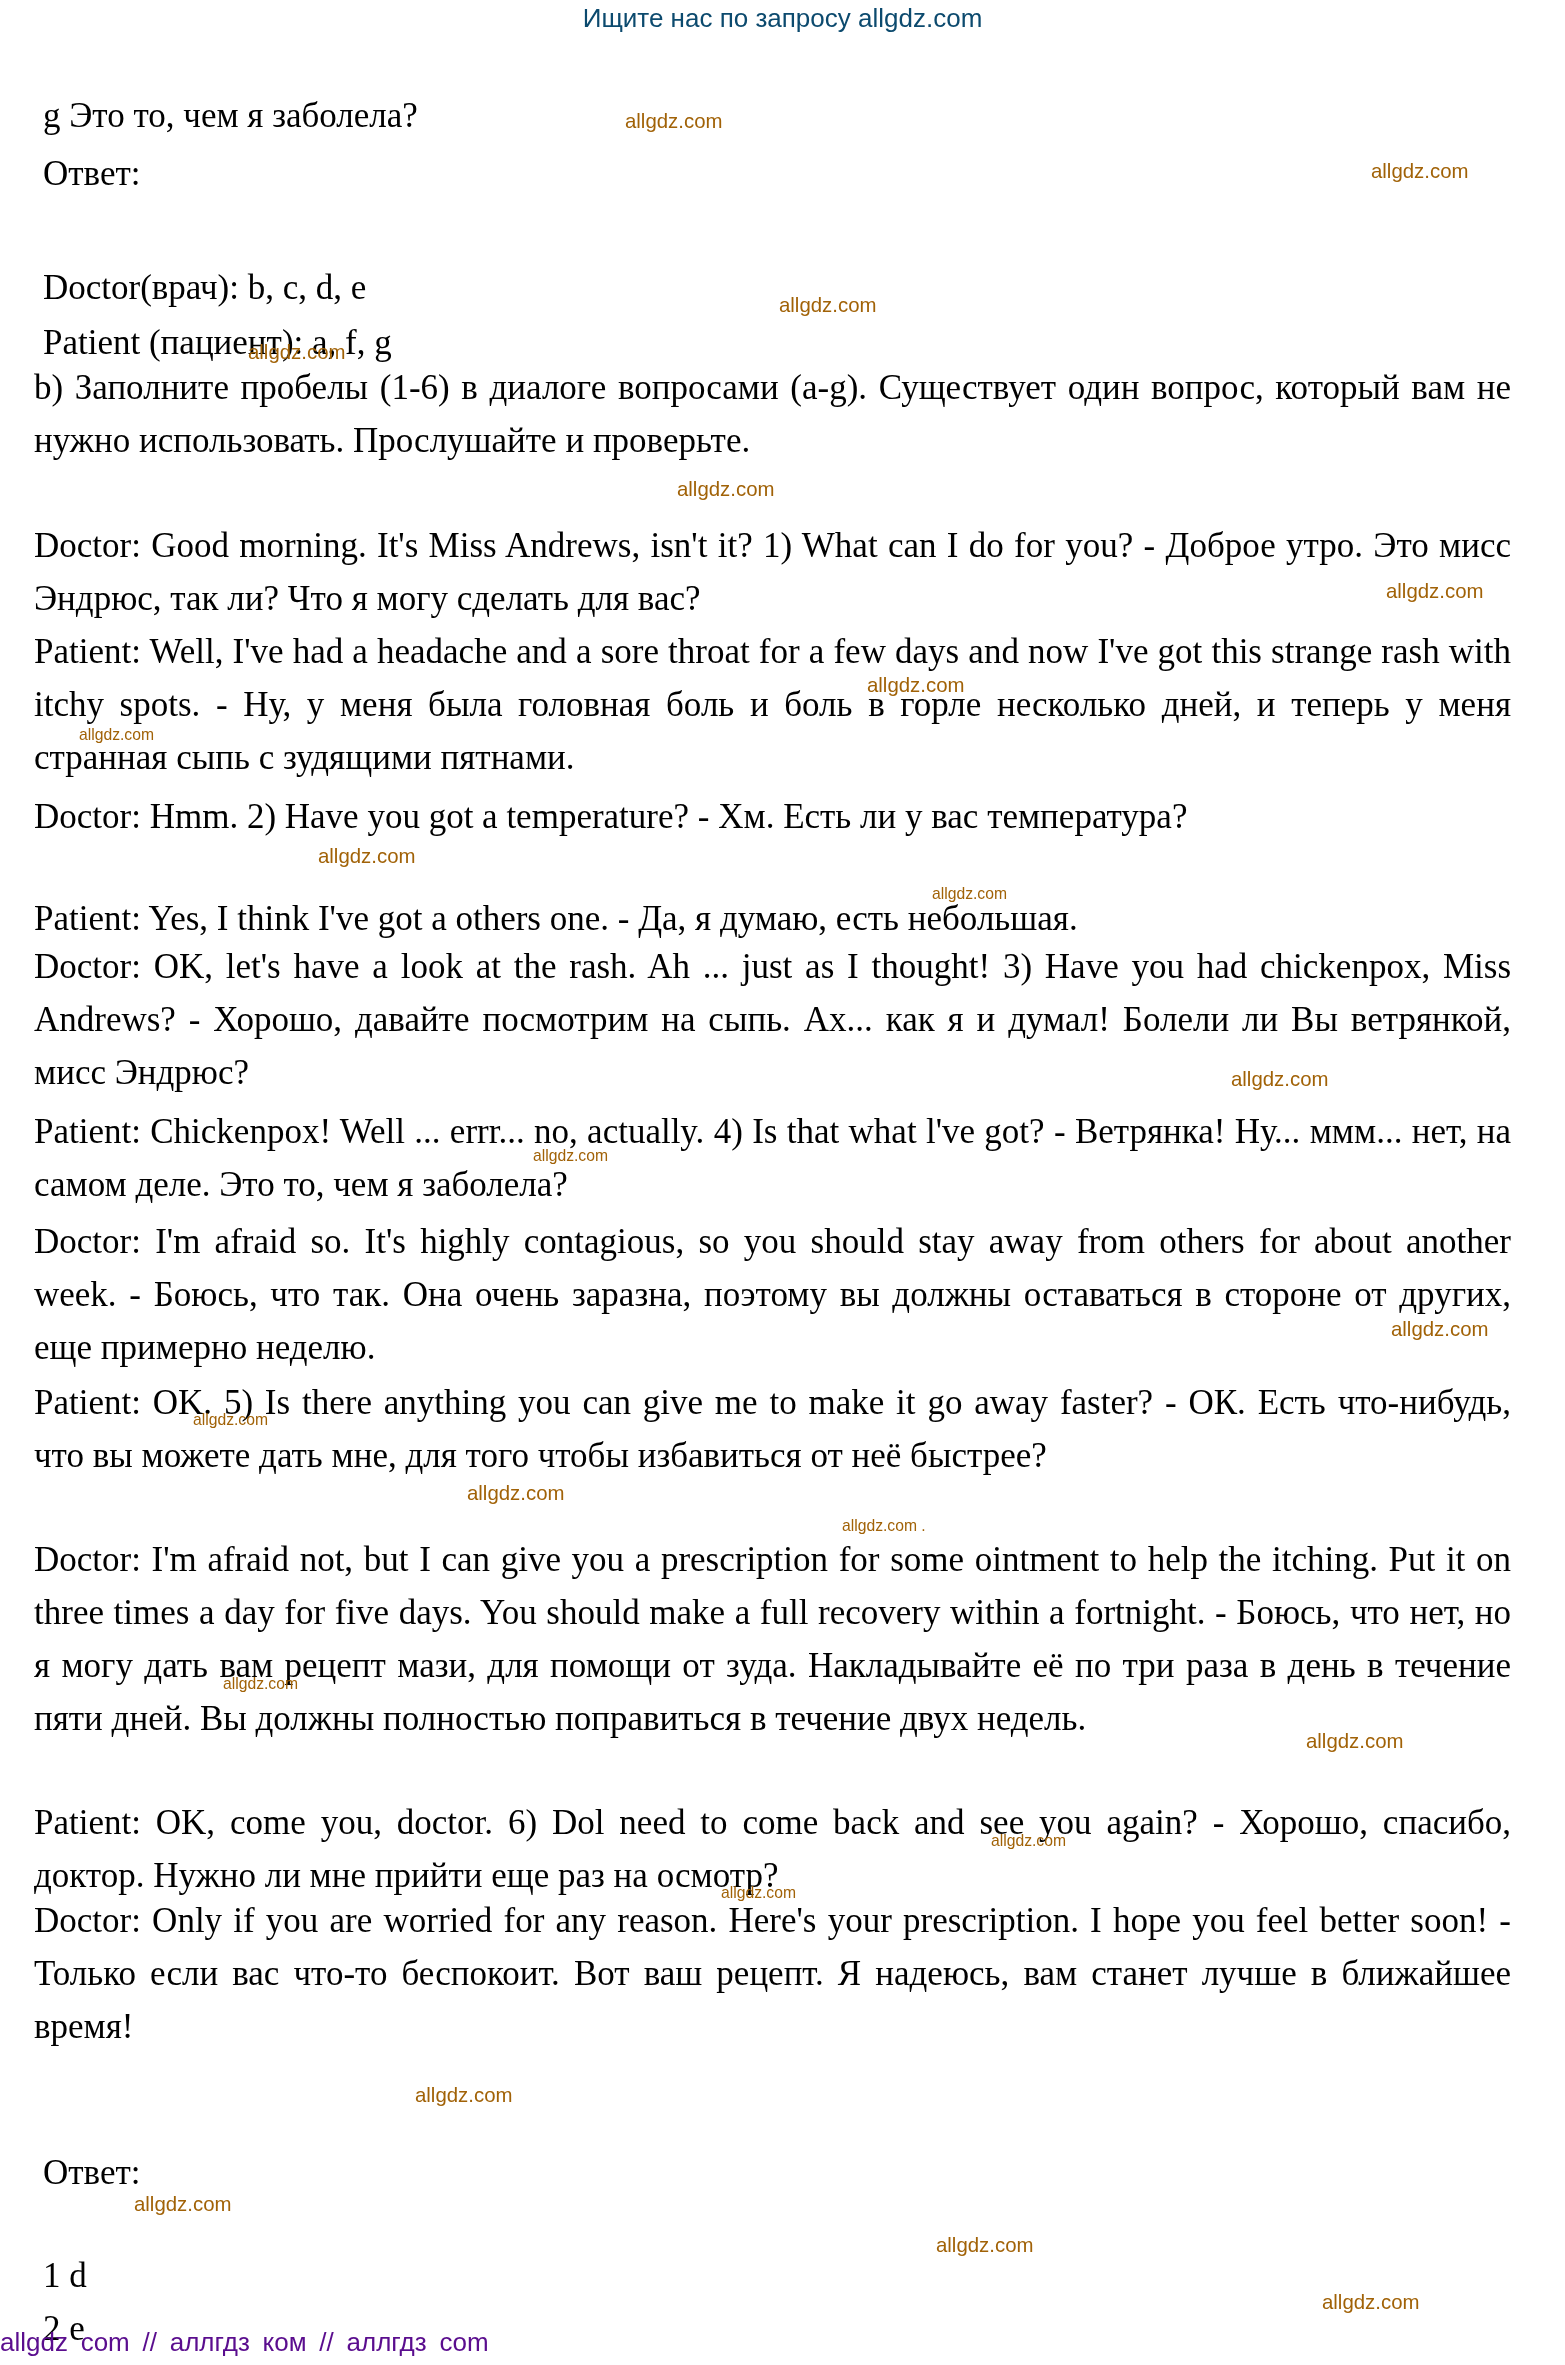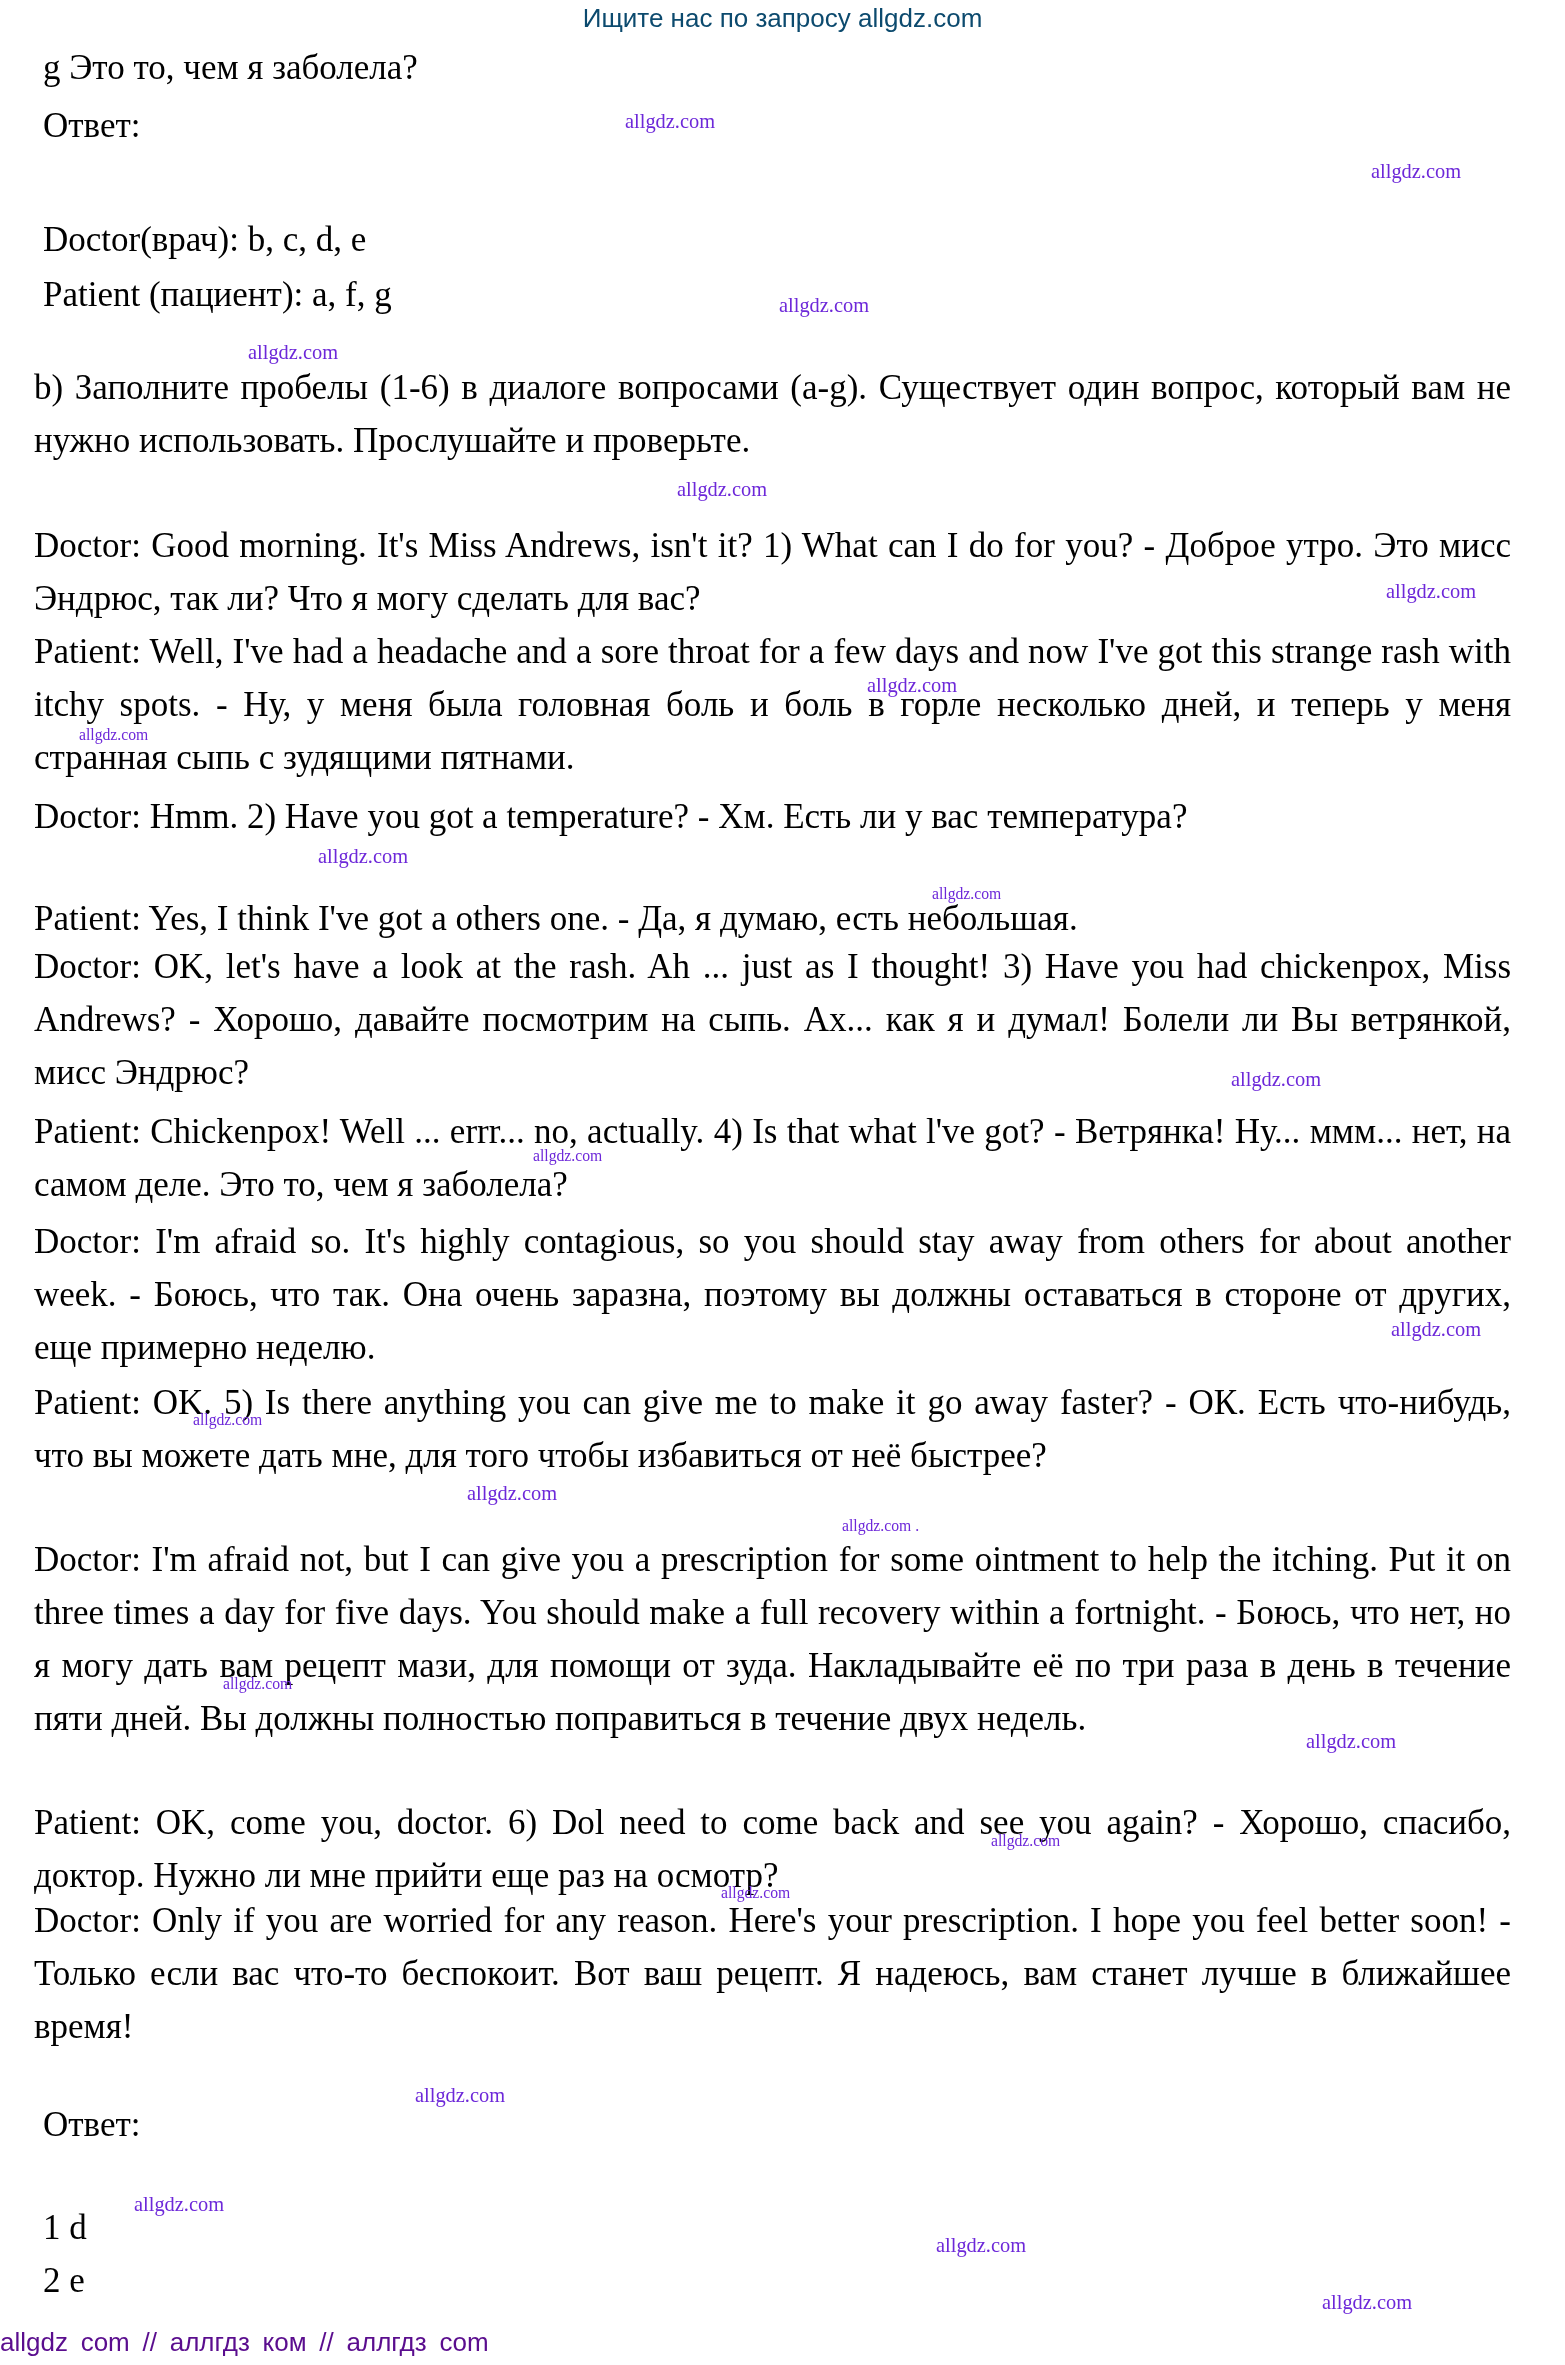--- a/index.html
+++ b/index.html
@@ -19,36 +19,37 @@
     font-family:"Liberation Sans", sans-serif;
     font-size:26px;
     color:#0c4a6e;
   }
   .line{
     position:absolute;
     left:43px;
     font-size:35px;
     line-height:53px;
     white-space:nowrap;
+    margin-top:48px;
   }
   .para{
     position:absolute;
     left:34px;
     width:1477px;
     font-size:35px;
     line-height:53px;
     text-align:justify;
     margin:0;
   }
   .b{font-weight:normal;}
   .wm{
     position:absolute;
-    font-family:Liberation Serif, serif;
+    font-family:Liberation Sans, sans-serif;
     font-size:20.4px;
-    color:#6d28d9;
+    color:#a16207;
     white-space:nowrap;
   }
   .wm.sm{font-size:15.7px;}
   .footer{
     position:absolute;
     top:2327px; left:0; width:1565px;
     text-align:left;
     font-family:"Liberation Sans", sans-serif;
     font-size:26px;
     color:#5a0d8e;

